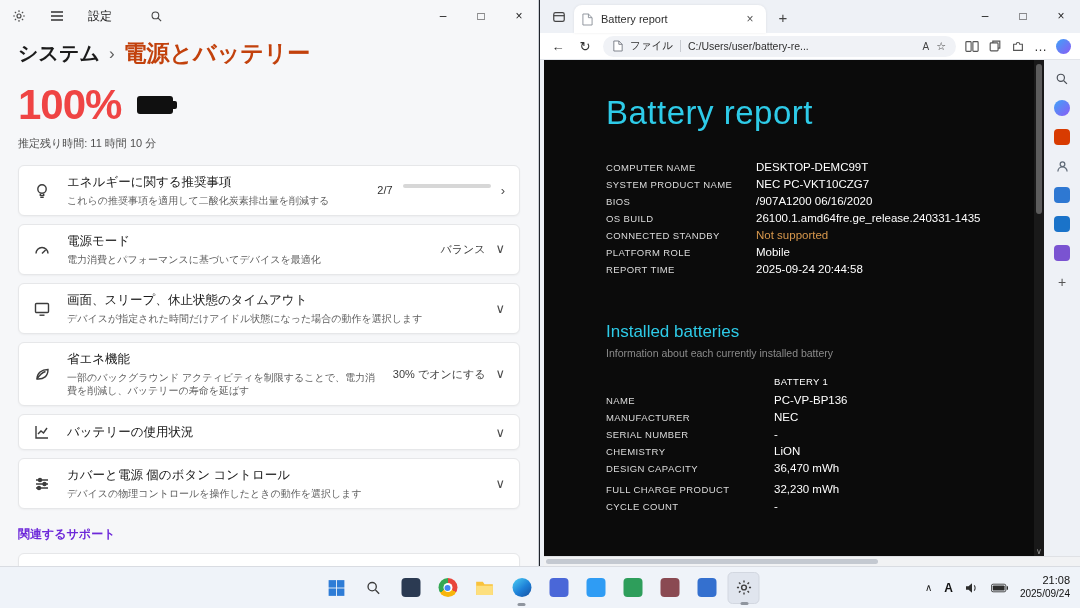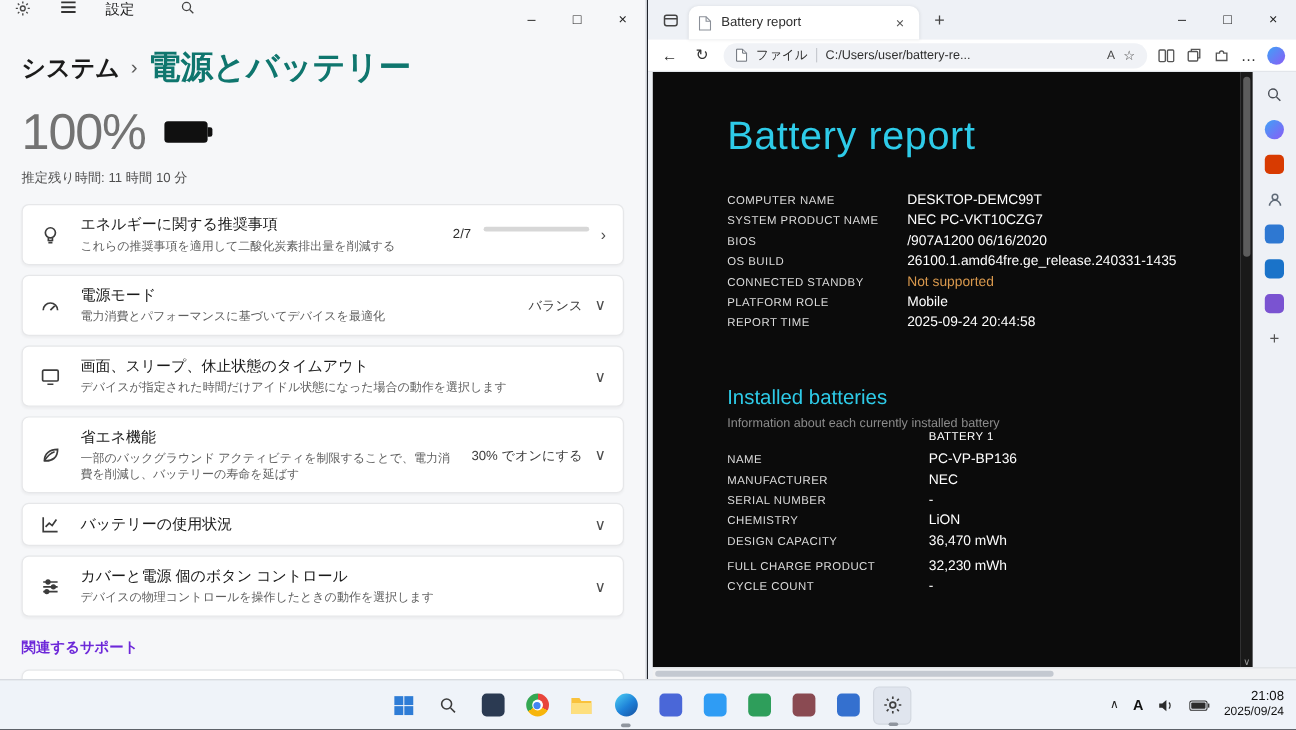--- a/index.html
+++ b/index.html
@@ -3,32 +3,32 @@
 <meta charset="utf-8">
 <style>
   *{box-sizing:border-box;margin:0;padding:0}
   html,body{width:1080px;height:608px;overflow:hidden;font-family:"Liberation Sans","DejaVu Sans",sans-serif;background:#20242b}
   .desktop{position:relative;width:1080px;height:608px}
   .window{position:absolute;top:0;height:566px;overflow:hidden}
   svg{display:block}
 
   
   .win-settings{left:0;width:539px;background:#f6f7f9;border-right:1px solid #caced4}
-  .s-titlebar{height:32px;display:flex;align-items:flex-start;padding-left:12px;gap:24px}
+  .s-titlebar{height:32px;display:flex;align-items:center;padding-left:12px;gap:24px}
   .s-apptitle{font-size:12px;color:#1b1b1b}
   .s-search{margin-left:14px}
   .wincontrols{margin-left:auto;display:flex;height:32px}
   .wc{width:38px;height:32px;display:flex;align-items:center;justify-content:center;font-size:12px;color:#222}
   .s-content{padding:2px 18px 0}
   .breadcrumb{display:flex;align-items:center;gap:9px;margin-top:4px}
   .bc-root{font-size:20px;font-weight:600;color:#1b1b1b}
   .bc-sep{font-size:17px;color:#5c5c5c;padding-top:1px}
-  .bc-page{font-size:27px;font-weight:600;color:#0f766e}
+  .bc-page{font-size:23px;font-weight:600;color:#c2410c}
   .percent-row{display:flex;align-items:center;gap:16px;margin-top:12px}
-  .percent{font-size:42px;font-weight:400;color:#737373;letter-spacing:-1px}
+  .percent{font-size:42px;font-weight:700;color:#ef4444;letter-spacing:-1px}
   .battery-glyph{position:relative;width:36px;height:18px;background:#101010;border-radius:3px}
   .battery-glyph::after{content:"";position:absolute;right:-4px;top:5px;width:4px;height:8px;background:#101010;border-radius:0 2px 2px 0}
   .estimate{font-size:11px;color:#4f4f4f;margin-top:7px}
   .cards{margin-top:14px}
   .card{background:#fff;border:1px solid #e6e7e9;border-radius:6px;padding:8px 14px;display:flex;align-items:center;gap:14px;margin-bottom:8px;box-shadow:0 1px 2px rgba(0,0,0,.04)}
   .card-icon{flex:none;width:20px;color:#3c3c3c}
   .card-text{flex:1;min-width:0}
   .card-title{font-size:12.5px;color:#191919}
   .card-sub{font-size:10px;color:#5f5f5f;margin-top:3px;line-height:1.3}
   .card-right{display:flex;gap:10px;flex:none}
@@ -75,21 +75,21 @@
   
   .report{padding:34px 16px 0 62px}
   .r-title{font-size:33px;font-weight:300;color:#2ecbe8;letter-spacing:.5px}
   .r-fields{margin-top:29px}
   .r-row{display:flex;margin-bottom:5px;align-items:baseline}
   .r-label{flex:none;width:150px;font-size:9.5px;letter-spacing:.4px;color:#dcdcdc}
   .r-value{font-size:11.5px;color:#fff}
   .warn .r-value{color:#d8984d}
   .r-sec{margin-top:47px;font-size:17px;color:#2ecbe8}
   .r-sub{margin-top:5px;font-size:10.5px;color:#8b8b8b}
-  .r-table{margin-top:0}
+  .r-table{margin-top:17px}
   .r-throw{display:flex;margin-bottom:7px}
   .r-thlabel{flex:none;width:168px}
   .r-th{font-size:9.5px;letter-spacing:.4px;color:#fff}
   .r-trow{display:flex;margin-bottom:5px;align-items:baseline}
   .r-trow .r-label{width:168px}
   .gap-top{margin-top:9px}
 
   
   .taskbar{position:absolute;left:0;bottom:0;width:1080px;height:42px;background:#eff3f9;border-top:1px solid #d9dce2;display:flex;align-items:center}
   .tb-center{position:absolute;left:50%;transform:translateX(-50%);display:flex;align-items:center;gap:5px}

